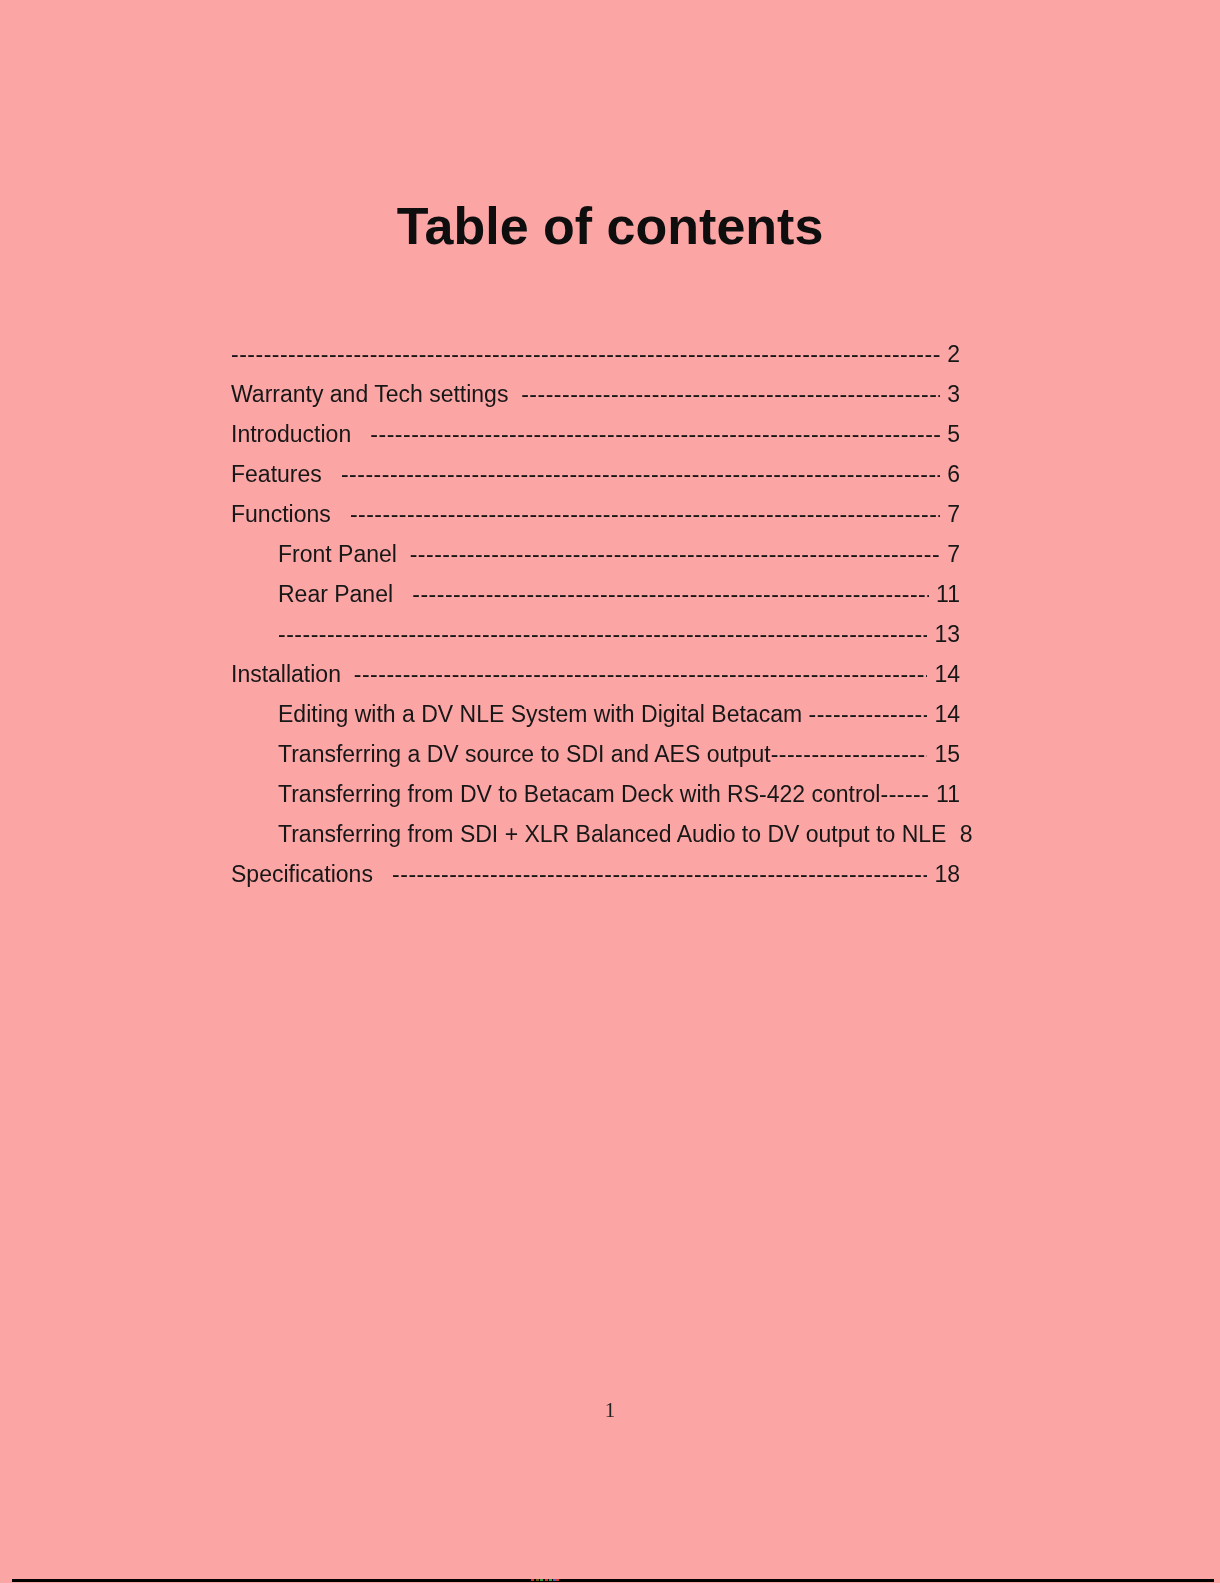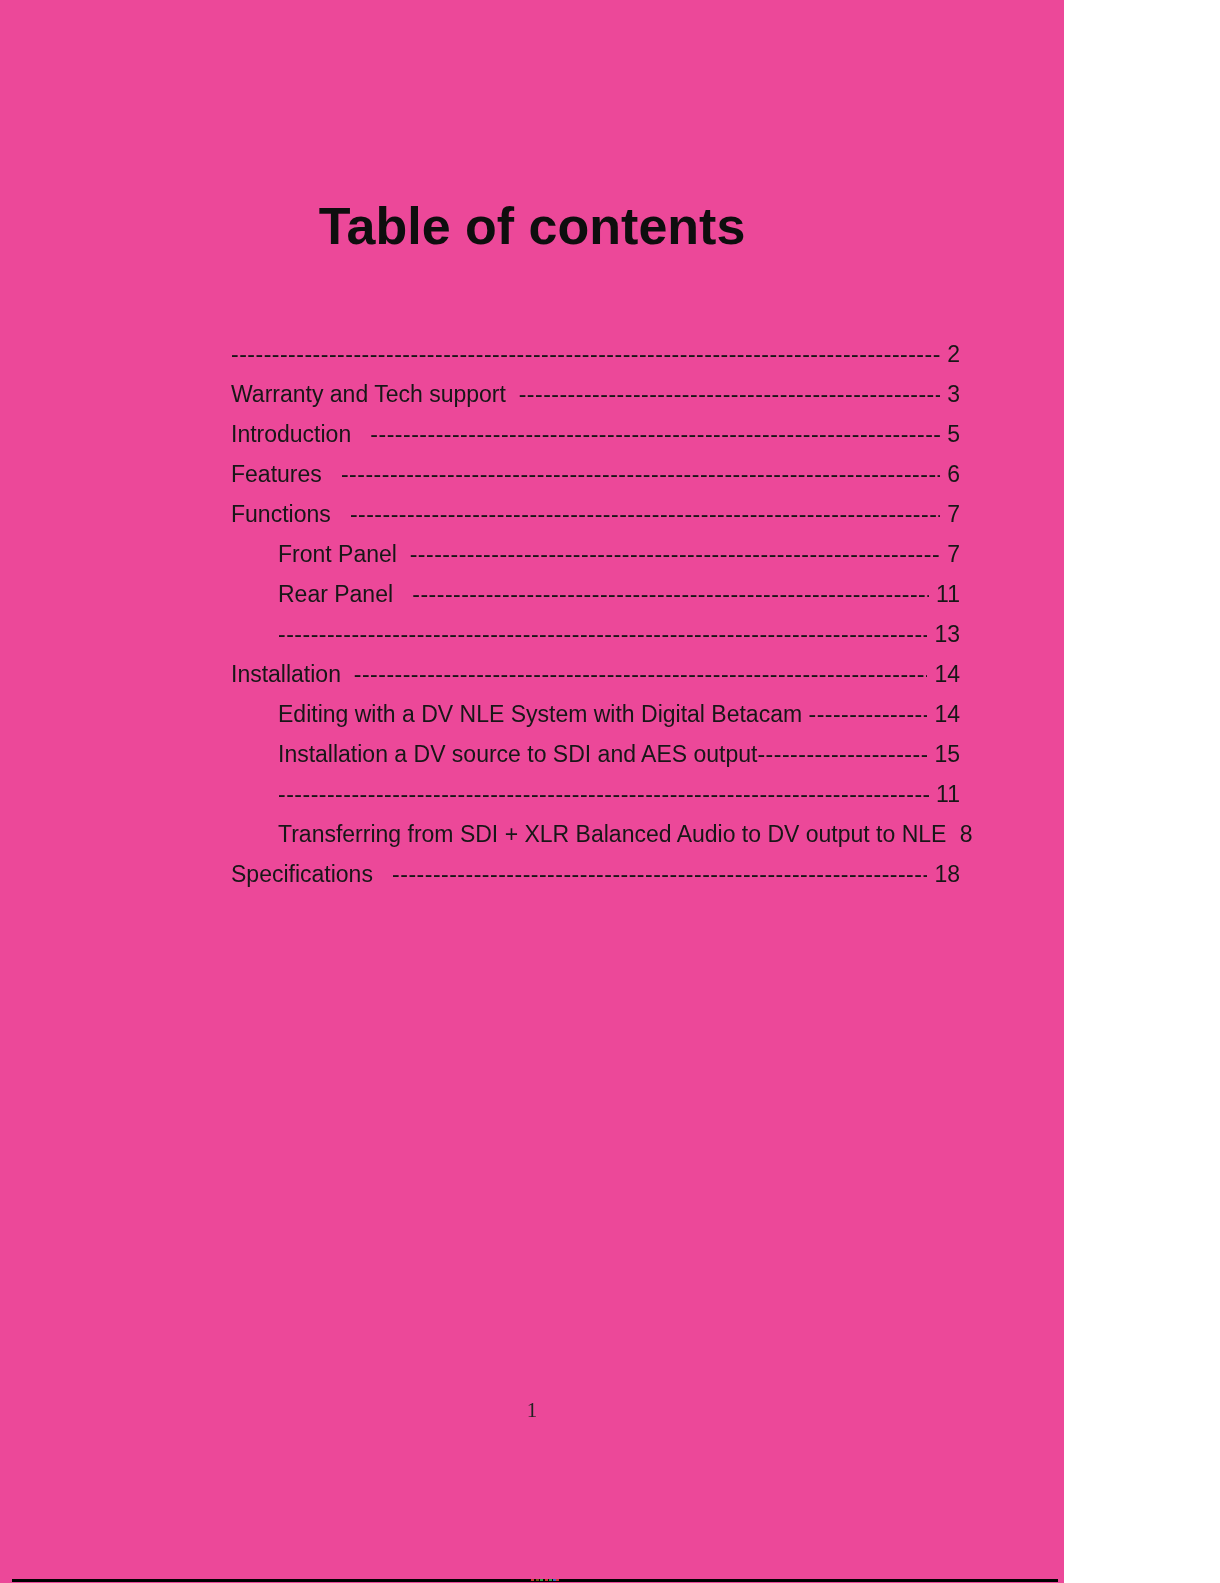--- a/index.html
+++ b/index.html
@@ -2,23 +2,23 @@
 <html><head>
 <meta charset="utf-8">
 <style>
   html, body {
     margin: 0;
     padding: 0;
     background: #ffffff;
   }
   .page {
     position: relative;
-    width: 1064px;
+    width: 1220px;
     height: 1583px;
-    background: #ec4899;
+    background: #fca5a5;
     overflow: hidden;
     font-family: "Liberation Sans", sans-serif;
     color: #171717;
   }
   .doc-title {
     position: absolute;
     top: 196px;
     left: 0;
     width: 100%;
     margin: 0;
@@ -94,21 +94,21 @@
 <div class="page">
 
   <h1 class="doc-title">Table of contents</h1>
 
   <div class="toc" id="toc">
       <div class="toc-row lvl0">
         <span class="leader">--------------------------------------------------------------------------------------------------------------------------------------------------------------------------------------------------------</span>
         <span class="page-num">2</span>
       </div>
       <div class="toc-row lvl0">
-        <span class="label">Warranty and Tech support  </span>
+        <span class="label">Warranty and Tech settings  </span>
         <span class="leader">--------------------------------------------------------------------------------------------------------------------------------------------------------------------------------------------------------</span>
         <span class="page-num">3</span>
       </div>
       <div class="toc-row lvl0">
         <span class="label">Introduction   </span>
         <span class="leader">--------------------------------------------------------------------------------------------------------------------------------------------------------------------------------------------------------</span>
         <span class="page-num">5</span>
       </div>
       <div class="toc-row lvl0">
         <span class="label">Features   </span>
@@ -138,25 +138,26 @@
         <span class="label">Installation  </span>
         <span class="leader">--------------------------------------------------------------------------------------------------------------------------------------------------------------------------------------------------------</span>
         <span class="page-num">14</span>
       </div>
       <div class="toc-row lvl1">
         <span class="label">Editing with a DV NLE System with Digital Betacam </span>
         <span class="leader">--------------------------------------------------------------------------------------------------------------------------------------------------------------------------------------------------------</span>
         <span class="page-num">14</span>
       </div>
       <div class="toc-row lvl1">
-        <span class="label">Installation a DV source to SDI and AES output</span>
+        <span class="label">Transferring a DV source to SDI and AES output</span>
         <span class="leader">--------------------------------------------------------------------------------------------------------------------------------------------------------------------------------------------------------</span>
         <span class="page-num">15</span>
       </div>
       <div class="toc-row lvl1">
+        <span class="label">Transferring from DV to Betacam Deck with RS-422 control</span>
         <span class="leader">--------------------------------------------------------------------------------------------------------------------------------------------------------------------------------------------------------</span>
         <span class="page-num">11</span>
       </div>
       <div class="toc-row lvl1">
         <span class="label">Transferring from SDI + XLR Balanced Audio to DV output to NLE </span>
         <span class="leader">--------------------------------------------------------------------------------------------------------------------------------------------------------------------------------------------------------</span>
         <span class="page-num">8</span>
       </div>
       <div class="toc-row lvl0">
         <span class="label">Specifications   </span>

